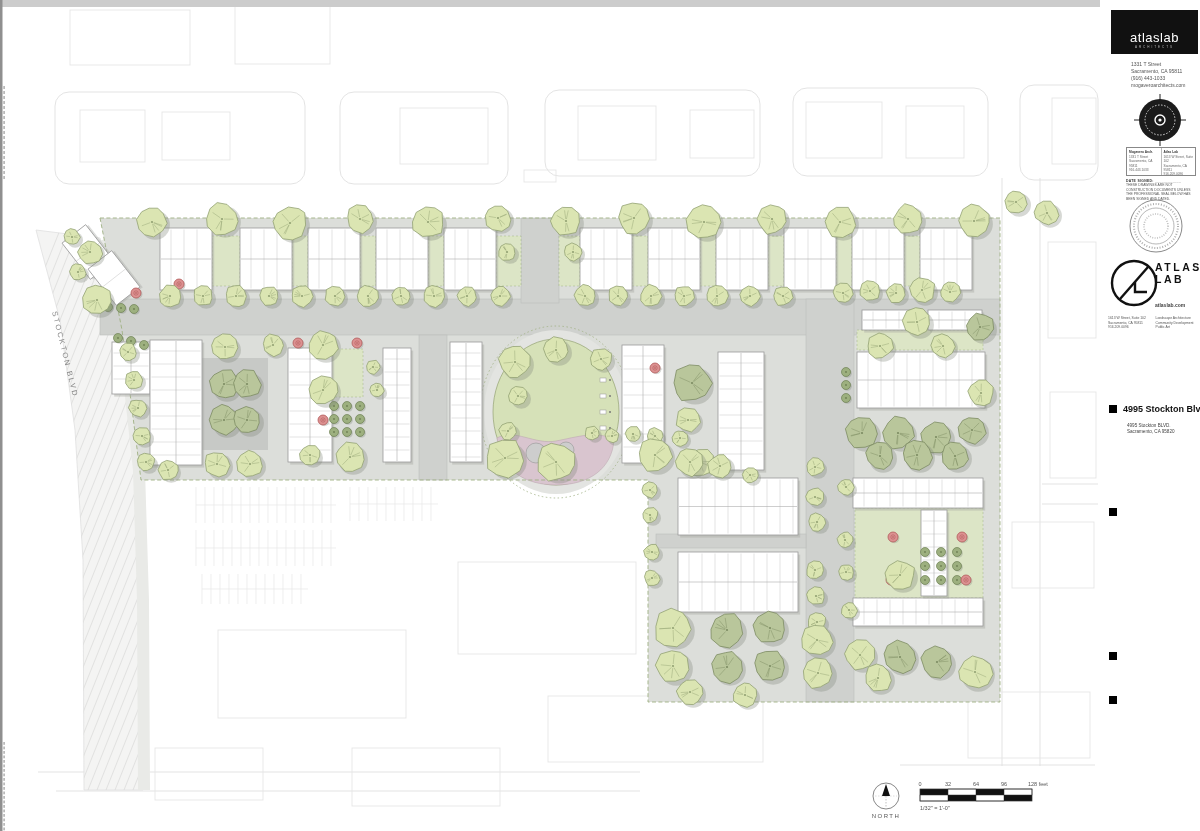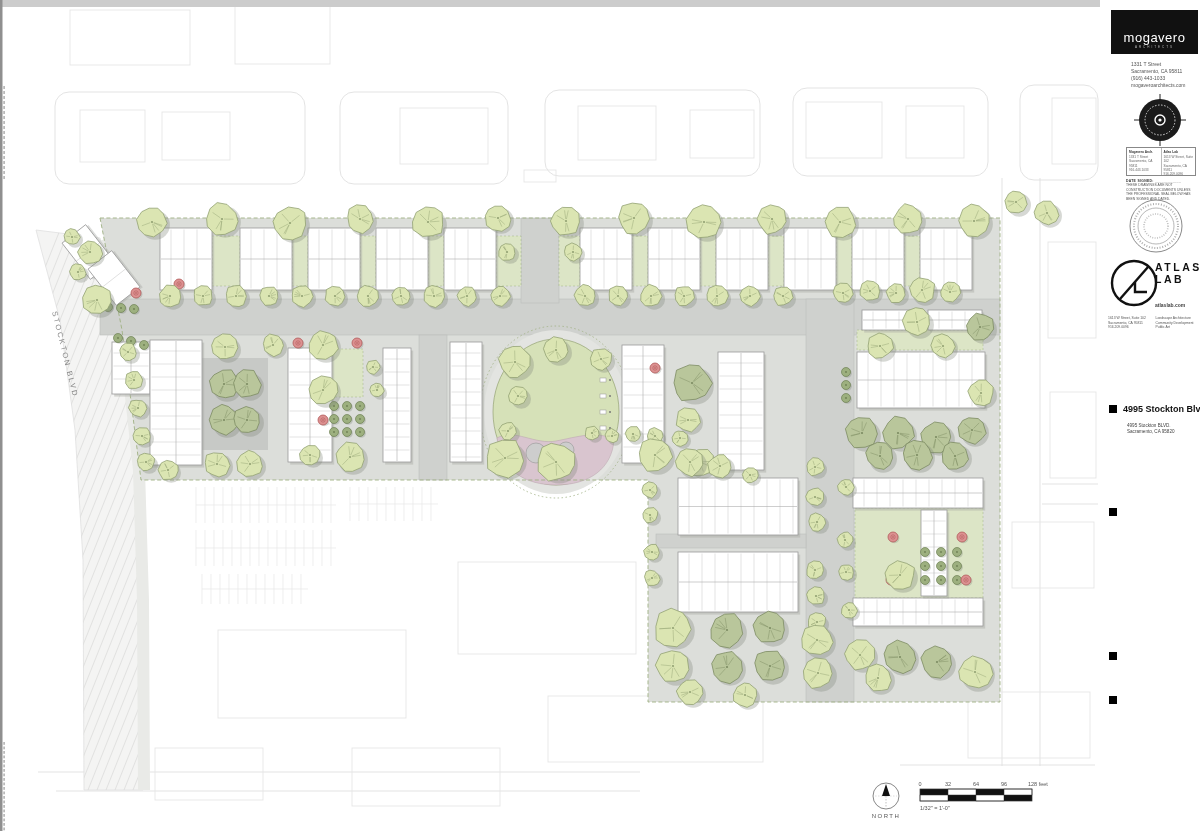--- a/index.html
+++ b/index.html
@@ -1967,21 +1967,21 @@
           <rect x="3.4" y="818.5" width="1.4" height="2.8" fill="#a8a8a8"></rect>
           <rect x="3.4" y="823" width="1.4" height="2.8" fill="#a8a8a8"></rect>
           <rect x="3.4" y="827.5" width="1.4" height="2.8" fill="#a8a8a8"></rect>
         </g>
       </svg>
   </div>
 
   <div class="tb">
 
     <div class="logo-box">
-      <div class="logo-word">mogavero</div>
+      <div class="logo-word">atlaslab</div>
       <div class="logo-sub">ARCHITECTS</div>
     </div>
 
     <div class="firm-addr">
       <div>1331 T Street</div>
       <div>Sacramento, CA 95811</div>
       <div>(916) 443-1033</div>
       <div>mogaveroarchitects.com</div>
     </div>
 

